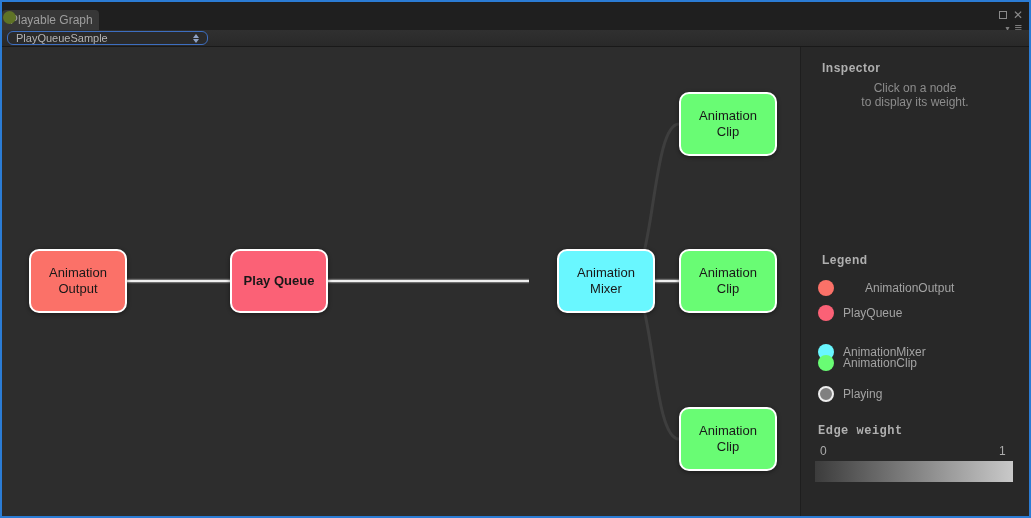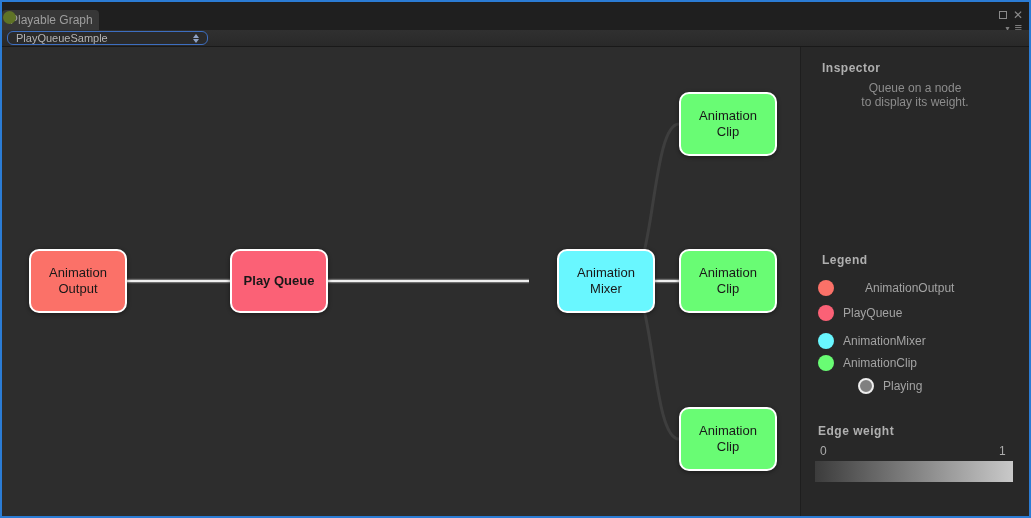--- a/index.html
+++ b/index.html
@@ -123,46 +123,46 @@
       <div class="node c-output" style="left:27px;  top:202px;">Animation Output</div>
       <div class="node c-queue" style="left:228px; top:202px;">Play Queue</div>
       <div class="node c-mixer" style="left:527px; top:202px;">Animation Mixer</div>
       <div class="node c-clip" style="left:677px; top:45px;">Animation Clip</div>
       <div class="node c-clip" style="left:677px; top:202px;">Animation Clip</div>
       <div class="node c-clip" style="left:677px; top:360px;">Animation Clip</div>
     </div>
 
     <div class="right-panel">
       <div class="heading" style="top:14px;">Inspector</div>
-      <div class="insp-msg" style="top:34px;">Queue on a node</div>
+      <div class="insp-msg" style="top:34px;">Click on a node</div>
       <div class="insp-msg" style="top:48px;">to display its weight.</div>
 
       <div class="heading" style="top:206px;">Legend</div>
 
       <div class="legend-row" style="top:232px;gap:31px;">
         <span class="dot" style="background:#fb7168;"></span>
         <span class="legend-label">AnimationOutput</span>
       </div>
       <div class="legend-row" style="top:257px;">
         <span class="dot" style="background:#fb6176;"></span>
         <span class="legend-label">PlayQueue</span>
       </div>
-      <div class="legend-row" style="top:285px;">
+      <div class="legend-row" style="top:296px;">
         <span class="dot" style="background:#69f7ff;"></span>
         <span class="legend-label">AnimationMixer</span>
       </div>
       <div class="legend-row" style="top:307px;">
         <span class="dot" style="background:#69fc74;"></span>
         <span class="legend-label">AnimationClip</span>
       </div>
-      <div class="legend-row" style="top:330px;margin-left:40px;">
+      <div class="legend-row" style="top:338px;">
         <span class="dot dot-playing"></span>
         <span class="legend-label">Playing</span>
       </div>
 
-      <div class="heading" style="top:377px; left:17px;">Edge weight</div>
+      <div class="heading" style="top:377px; left:17px;font-family:Liberation Mono, monospace;">Edge weight</div>
       <div class="ew-min" style="top:397px;">0</div>
       <div class="ew-max" style="top:397px;">1</div>
       <div class="ew-bar" style="top:414px;"></div>
     </div>
   </div>
 
 </div>
 
 </body></html>

